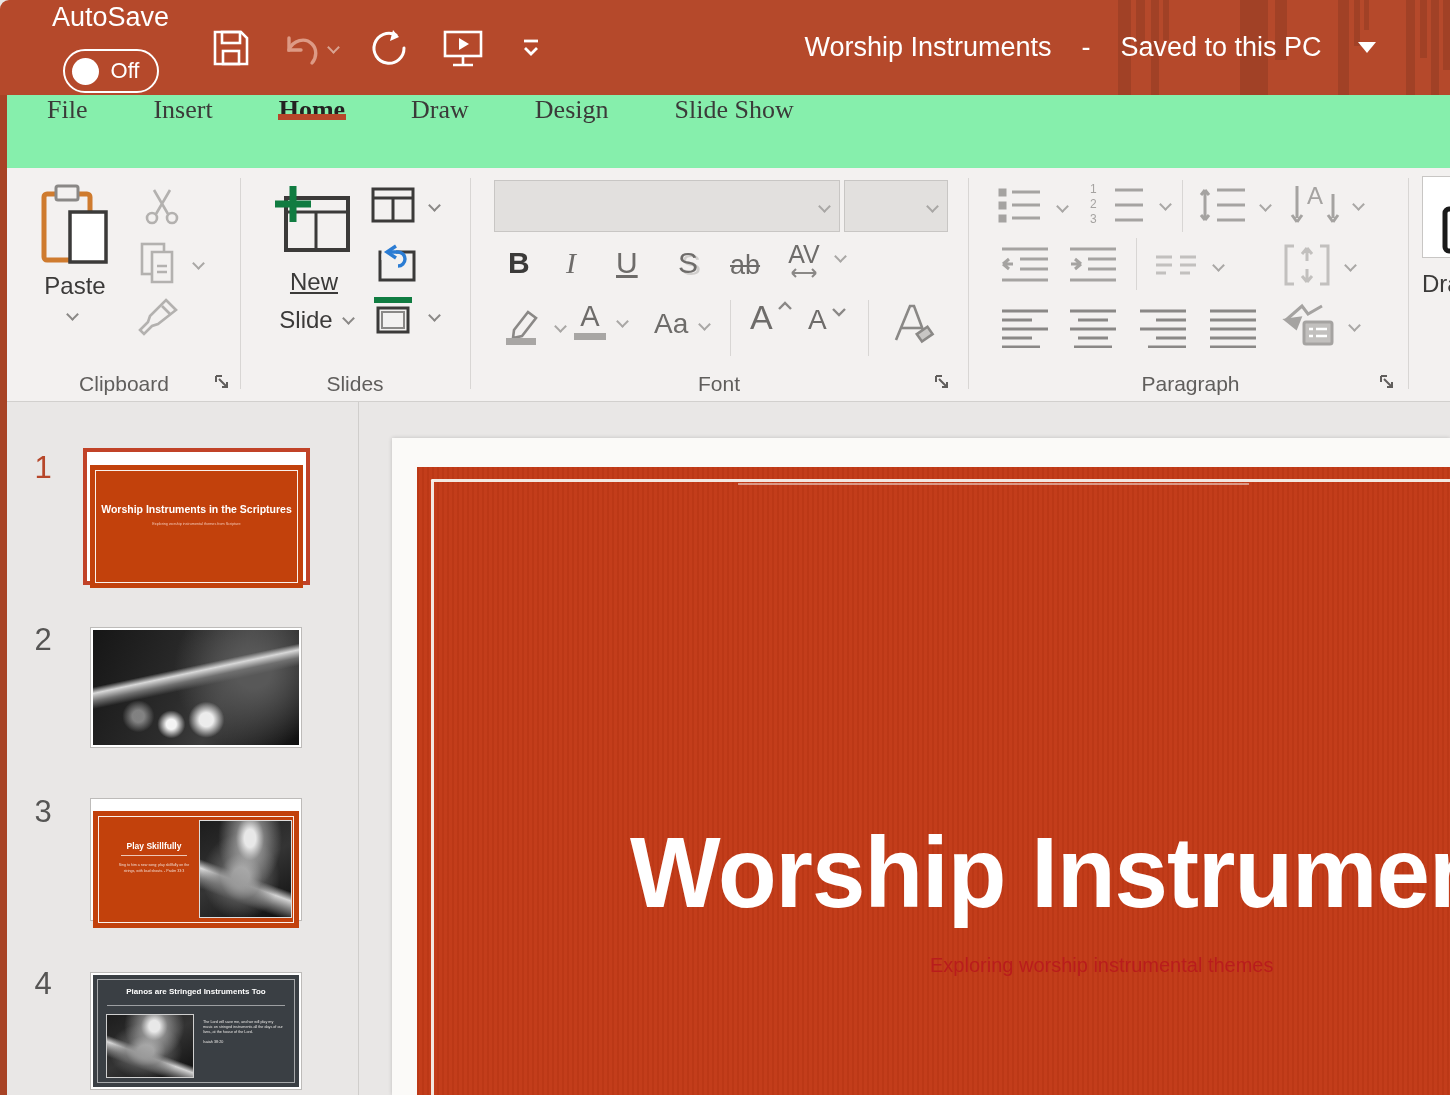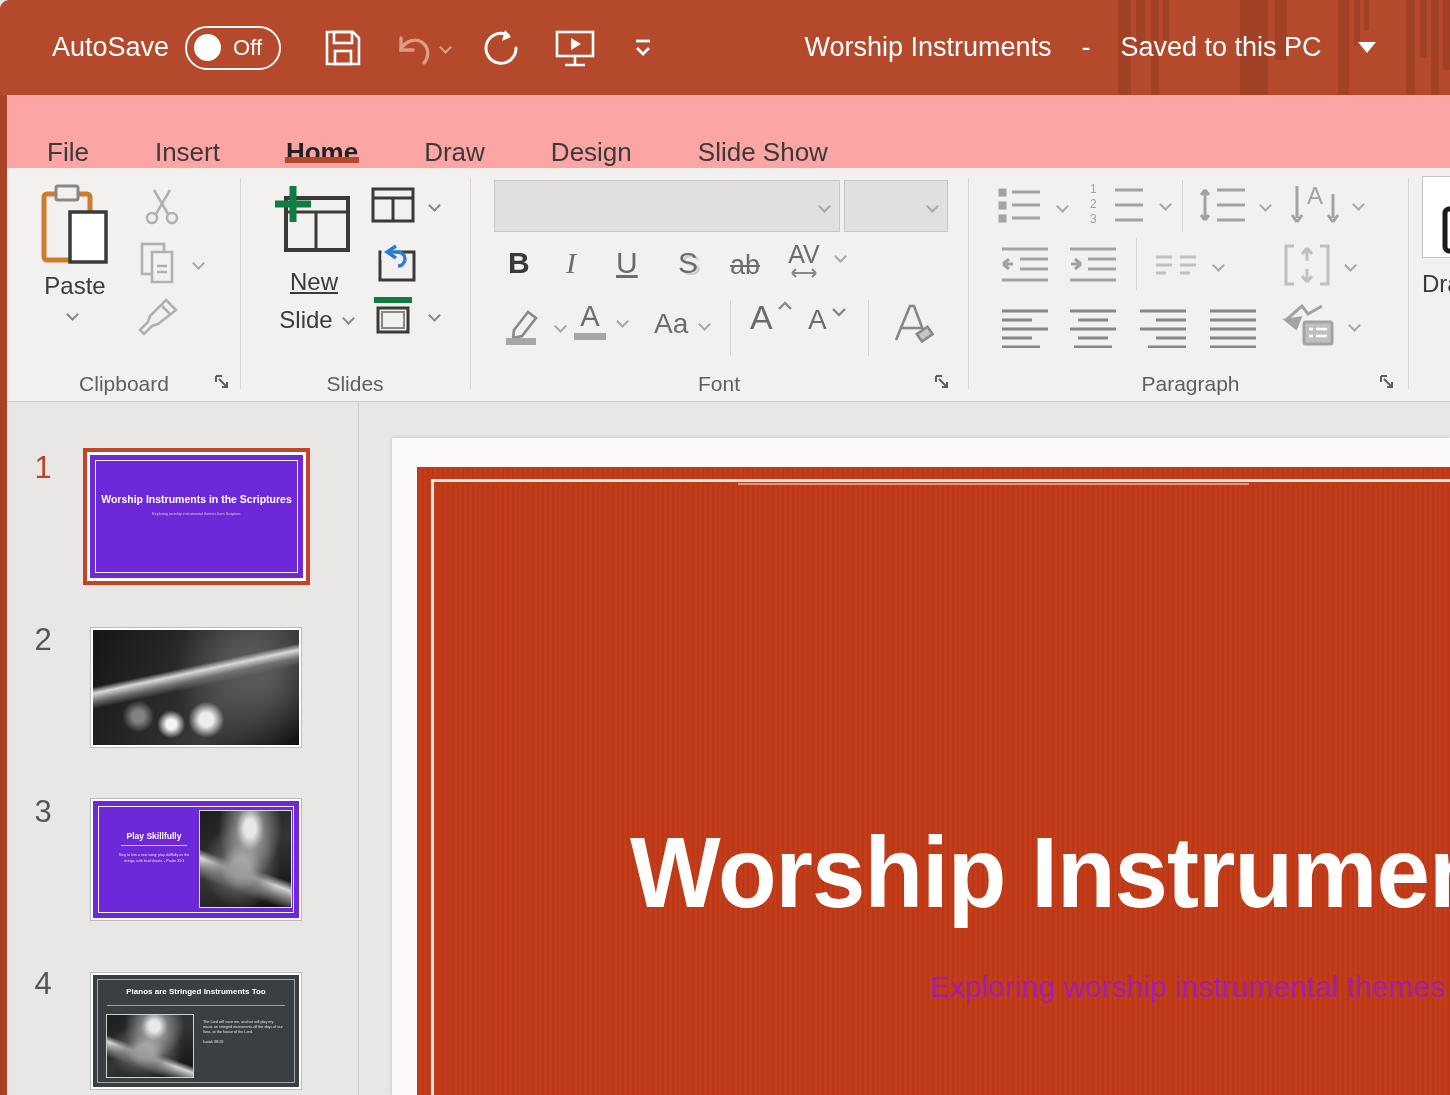--- a/index.html
+++ b/index.html
@@ -18,41 +18,41 @@
   .chev.lite { border-color:#a9a7a5; }
   .chev.faded { border-color:#d9a392; }
 
   
   #titlebar {
     position:absolute; left:0; top:0; width:1450px; height:95px;
     background:#b5492b; color:#fff; border-top-left-radius:9px;
     display:flex; align-items:center; overflow:hidden;
   }
   #titlebar .deco { position:absolute; top:0; bottom:0; background:#8f3a23; opacity:.55; }
-  .autosave { display:flex; align-items:center; gap:16px; margin-left:52px; z-index:2; }
+  .autosave { display:flex; align-items:center; gap:16px; margin-left:52px; z-index:2;flex-direction:column; }
   .autosave-label { font-size:27px; }
   .toggle {
     width:96px; height:44px; border:2.5px solid #fff; border-radius:24px;
     display:flex; align-items:center; padding:0 14px 0 7px; gap:12px;
   }
   .toggle .knob { width:27px; height:27px; border-radius:50%; background:#fff; }
   .toggle .state { font-size:22px; }
   .qat { display:flex; align-items:center; gap:30px; margin-left:42px; z-index:2; }
   .qat .btn { display:flex; align-items:center; gap:6px; }
   #title-center {
     position:absolute; left:770px; width:640px; top:0; height:95px;
     display:flex; align-items:center; justify-content:center; gap:30px;
     font-size:27px; z-index:2; white-space:nowrap;
   }
   .title-drop { width:0; height:0; border-left:9px solid transparent; border-right:9px solid transparent; border-top:11px solid #fff; margin-left:6px; }
 
   
   #tabrow {
     position:absolute; left:0; top:95px; width:1450px; height:73px;
-    background:#fca5a5; display:flex; align-items:flex-end; padding-left:14px;
+    background:#86efac; display:flex; align-items:flex-start; padding-left:14px;font-family:Liberation Serif, serif;
   }
   .tab { font-size:26px; color:#3b3a39; padding:0 33px; display:flex; align-items:center; position:relative; }
   .tab.active { font-weight:700; color:#232221; }
   .tab.active::after { content:""; position:absolute; left:32px; right:32px; bottom:5px; height:6px; background:#b7472a; }
 
   
   #ribbon {
     position:absolute; left:0; top:168px; width:1450px; height:234px;
     background:#f3f1f0; border-bottom:1px solid #d2d0ce;
     box-shadow:0 2px 3px rgba(0,0,0,.08);
@@ -76,21 +76,21 @@
   #left-edge { position:absolute; left:0; top:95px; width:7px; bottom:0; background:#a84325; }
   #workspace { position:absolute; left:7px; top:402px; right:0; bottom:0; background:#e9e7e6; }
   #thumb-divider { position:absolute; left:358px; top:402px; bottom:0; width:1px; background:#d0cecc; }
 
   .thumb-num { position:absolute; left:26px; width:34px; font-size:31px; color:#565554; text-align:center; }
   .thumb-num.sel { color:#b7472a; }
   .thumb { position:absolute; left:90px; width:212px; background:#fff; border:1px solid #bdbbb9; padding:2px; }
   .thumb.selected { left:83px; width:227px; border:4px solid #c14328; padding:3px; }
   .thumb-inner { position:relative; width:100%; height:100%; overflow:hidden; }
 
-  .orange-slide { background:#6d28d9; }
+  .orange-slide { background:#c2410c;margin-top:10px; }
   .orange-slide .wborder { position:absolute; inset:5px; border:1px solid rgba(255,255,255,.92); }
   .t1-title { position:absolute; left:0; right:0; top:38px; text-align:center; color:#fff; font-weight:700; font-size:10.5px; }
   .t1-sub { position:absolute; left:0; right:0; top:56px; text-align:center; color:#f4c9b8; font-size:6px; transform:scale(.62); }
 
   .photo-trumpet {
     width:100%; height:100%;
     background:
       radial-gradient(circle at 38% 82%, rgba(255,255,255,.95) 0 5px, rgba(255,255,255,0) 14px),
       radial-gradient(circle at 55% 78%, rgba(255,255,255,.9) 0 7px, rgba(255,255,255,0) 18px),
       radial-gradient(circle at 22% 75%, rgba(220,220,220,.5) 0 6px, rgba(255,255,255,0) 16px),
@@ -131,21 +131,21 @@
   }
   .hand-border-h { position:absolute; left:14px; right:0; top:12px; height:3px; background:#f6f1ec; border-radius:2px; opacity:.95; }
   .hand-border-h::after { content:""; position:absolute; left:30%; right:20%; top:4px; height:1.5px; background:rgba(246,241,236,.55); }
   .hand-border-v { position:absolute; left:14px; top:12px; bottom:0; width:3px; background:#f6f1ec; border-radius:2px; opacity:.95; }
   #slide-title {
     position:absolute; left:238px; top:377px; color:#fff; font-weight:700;
     font-size:100px; letter-spacing:-1px; white-space:nowrap;
     transform:scaleX(.96); transform-origin:0 0;
   }
   #slide-subtitle {
-    position:absolute; left:538px; top:532px; color:#a21caf; font-size:30px; white-space:nowrap;
+    position:absolute; left:538px; top:516px; color:#b91c1c; font-size:20px; white-space:nowrap;
   }
 </style>
 </head>
 <body>
 
 <div id="titlebar">
   <div>
     <div class="deco" style="left:1118px;width:13px;"></div>
     <div class="deco" style="left:1136px;width:9px;height:52px;bottom:auto;"></div>
     <div class="deco" style="left:1151px;width:8px;"></div>

